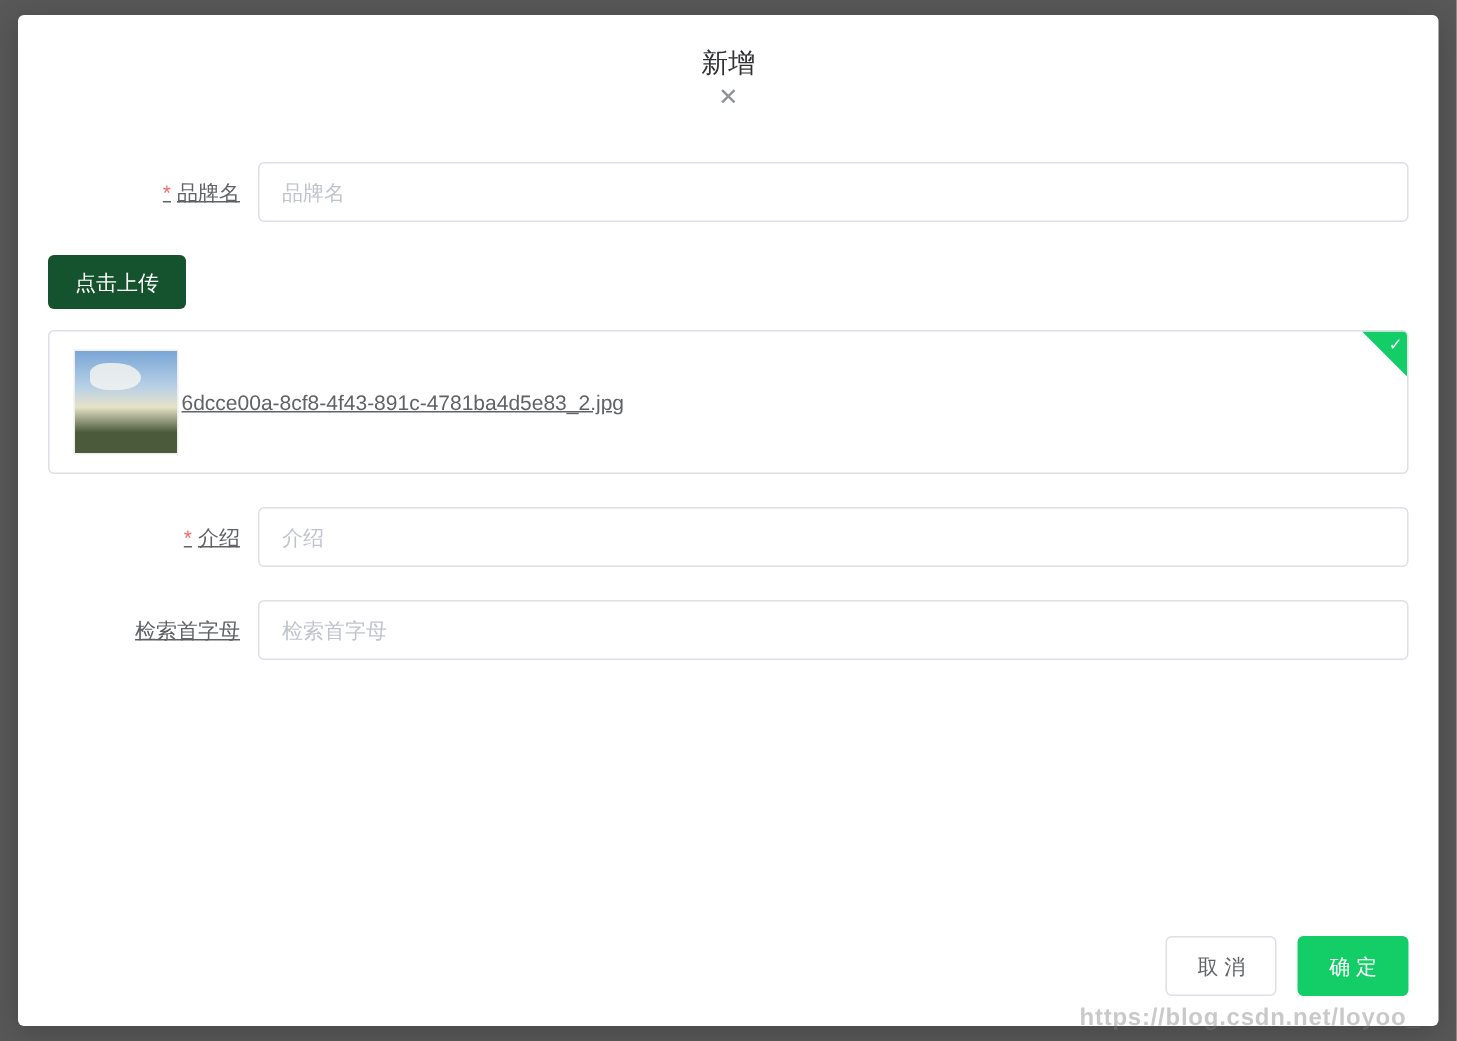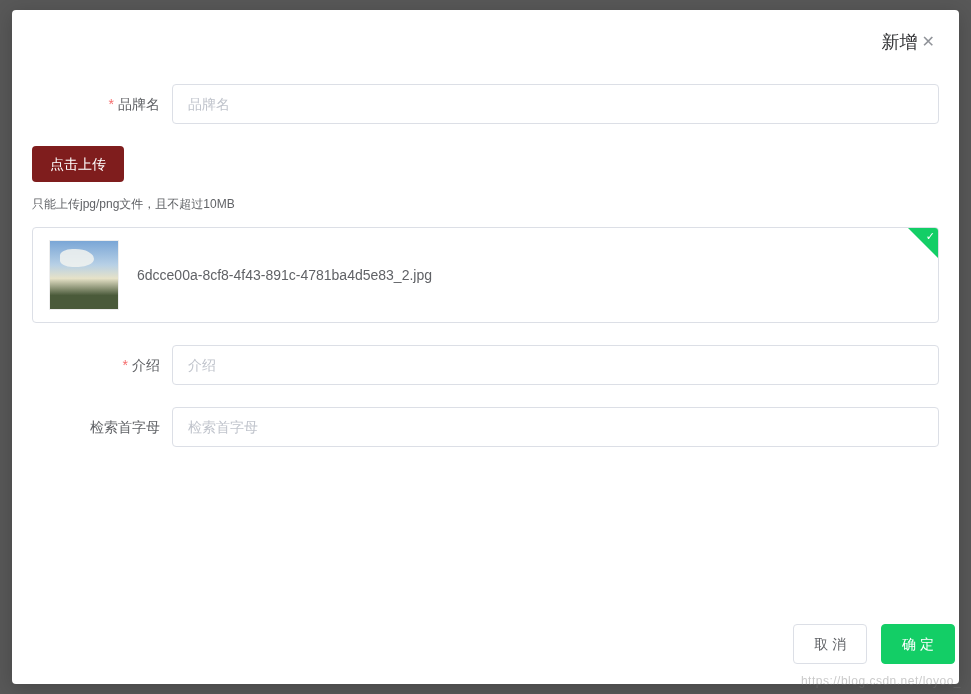--- a/index.html
+++ b/index.html
@@ -1,43 +1,43 @@
 <!DOCTYPE html>
 <html><head>
 <meta charset="utf-8">
 <style>
   * { box-sizing: border-box; margin: 0; padding: 0; }
   html, body { width: 971px; height: 694px; font-family: "Helvetica Neue", Arial, "PingFang SC", "Microsoft YaHei", sans-serif; font-size: 14px; color: #606266; background: #7a7a7a; }
   .backdrop { width: 971px; height: 694px; background: rgba(60,60,60,0.55); position: relative; }
   .dialog { position: absolute; left: 12px; top: 10px; width: 947px; height: 674px; background: #fff; border-radius: 4px; box-shadow: 0 4px 20px rgba(0,0,0,0.2); display: flex; flex-direction: column; }
-  .dialog-header { padding: 20px 20px 10px 20px; display: flex; align-items: center; justify-content: flex-end; }
+  .dialog-header { padding: 20px 20px 10px 20px; display: flex; align-items: center; justify-content: space-between; flex-direction: column; }
   .dialog-title { font-size: 18px; color: #303133; font-weight: 500; }
   .close-btn { cursor: pointer; color: #909399; font-size: 16px; line-height: 1; padding: 4px; }
-  .dialog-body { padding: 20px 20px 0 20px; flex: 1; overflow: auto; }
+  .dialog-body { padding: 20px 20px 0 20px; flex: 1; overflow: auto; text-decoration: underline; }
   .form-item { display: flex; align-items: flex-start; margin-bottom: 22px; }
   .form-label { width: 140px; text-align: right; padding-right: 12px; line-height: 40px; color: #606266; font-size: 14px; flex-shrink: 0; }
   .required::before { content: "*"; color: #F56C6C; margin-right: 4px; }
   .form-content { flex: 1; }
   .el-input { width: 100%; height: 40px; line-height: 40px; padding: 0 15px; border: 1px solid #DCDFE6; border-radius: 4px; font-size: 14px; color: #606266; outline: none; background: #fff; }
   .el-input::placeholder { color: #C0C4CC; }
-  .upload-btn { display: inline-block; height: 36px; line-height: 34px; padding: 0 18px; background: #7f1d1d; color: #fff; border: none; border-radius: 4px; font-size: 14px; cursor: pointer; }
+  .upload-btn { display: inline-block; height: 36px; line-height: 34px; padding: 0 18px; background: #14532d; color: #fff; border: none; border-radius: 4px; font-size: 14px; cursor: pointer; }
   .upload-tip { font-size: 12px; color: #606266; margin-top: 14px; }
   .upload-file { margin-top: 14px; border: 1px solid #DCDFE6; border-radius: 4px; padding: 12px 16px; display: flex; align-items: center; position: relative; overflow: hidden; }
   .thumb { width: 70px; height: 70px; background: linear-gradient(to bottom, #7aa6d6 0%, #b7d0e6 35%, #e6e2c8 55%, #4a5a3a 80%); border: 1px solid #eee; flex-shrink: 0; position: relative; }
   .thumb::after { content: ""; position: absolute; left: 10px; top: 8px; width: 34px; height: 18px; background: #f2f3f0; border-radius: 40% 60% 50% 40%; opacity: 0.85; }
-  .file-name { margin-left: 18px; font-size: 14px; color: #606266; }
+  .file-name { margin-left: 2px; font-size: 14px; color: #606266; }
   .corner { position: absolute; top: 0; right: 0; width: 0; height: 0; border-top: 30px solid #13ce66; border-left: 30px solid transparent; }
   .corner-check { position: absolute; top: 2px; right: 3px; color: #fff; font-size: 11px; }
   .switch { width: 40px; height: 20px; background: #13ce66; border-radius: 10px; position: relative; cursor: pointer; margin-top: 10px; }
   .switch-core { position: absolute; width: 16px; height: 16px; background: #fff; border-radius: 50%; top: 2px; right: 2px; }
-  .dialog-footer { padding: 10px 4px 20px; text-align: right; }
+  .dialog-footer { padding: 10px 20px 20px; text-align: right; }
   .btn { display: inline-block; height: 40px; line-height: 38px; padding: 0 20px; font-size: 14px; border-radius: 4px; cursor: pointer; margin-left: 10px; }
   .btn-default { background: #fff; border: 1px solid #DCDFE6; color: #606266; }
   .btn-primary { background: #13ce66; border: 1px solid #13ce66; color: #fff; }
-  .watermark { position: absolute; right: 10px; bottom: 6px; font-size: 12px; color: rgba(120,120,120,0.4); letter-spacing: 0.5px; pointer-events: none; }
+  .watermark { position: absolute; right: 24px; bottom: 6px; font-size: 16px; color: rgba(120,120,120,0.4); letter-spacing: 0.5px; pointer-events: none; font-weight: bold; }
 </style>
 </head>
 <body>
 
 <div class="backdrop">
   <div class="dialog">
     <div class="dialog-header">
       <span class="dialog-title">新增</span>
       <span class="close-btn">✕</span>
     </div>
@@ -47,21 +47,20 @@
       <div class="form-item">
         <label class="form-label required">品牌名</label>
         <div class="form-content">
           <input class="el-input" type="text" placeholder="品牌名" style="">
         </div>
       </div>
 
       <div class="form-item">
         <div class="form-content">
           <button class="upload-btn">点击上传</button>
-          <div class="upload-tip">只能上传jpg/png文件，且不超过10MB</div>
           <div class="upload-file">
             <div class="thumb"></div>
             <span class="file-name">6dcce00a-8cf8-4f43-891c-4781ba4d5e83_2.jpg</span>
             <div class="corner"></div>
             <span class="corner-check">✓</span>
           </div>
         </div>
       </div>
 
       <div class="form-item">

